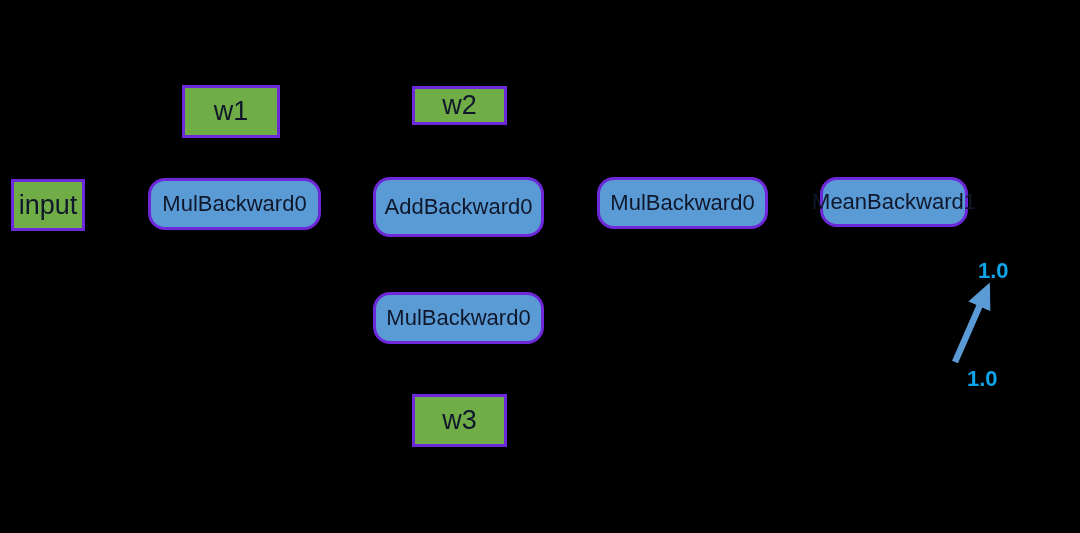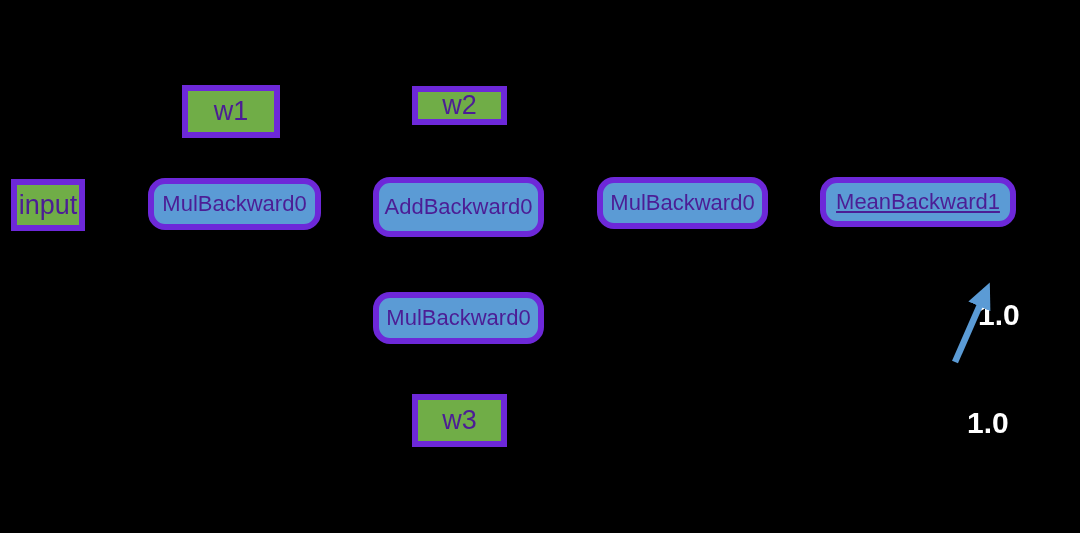--- a/index.html
+++ b/index.html
@@ -11,54 +11,53 @@
     position: relative;
     width: 1080px;
     height: 533px;
     background: #000000;
     overflow: hidden;
     font-family: "Liberation Sans", sans-serif;
   }
   .node {
     position: absolute;
     box-sizing: border-box;
-    border: 6px solid #6d28d9;
+    border: 3px solid #6d28d9;
     display: flex;
     align-items: center;
     justify-content: center;
-    color: #4c1d95;
+    color: #0f172a;
     white-space: nowrap;
   }
   .node.tensor {
     background: #70ad47;
     font-size: 27px;
   }
   .node.gradfn {
     background: #5b9bd5;
     font-size: 22px;
     border-radius: 17px;
   }
   #node-input  { left: 0px;   top: 179px; width: 74px;  height: 52px; margin-left: 11px; }
   #node-w1     { left: 182px; top: 85px;  width: 98px;  height: 53px; }
   #node-w2     { left: 412px; top: 86px;  width: 95px;  height: 39px; }
   #node-mul1   { left: 148px; top: 178px; width: 173px; height: 52px; }
   #node-add1   { left: 373px; top: 177px; width: 171px; height: 60px; }
   #node-mul2   { left: 597px; top: 177px; width: 171px; height: 52px; }
-  #node-mean1  { left: 820px; top: 177px; width: 196px; height: 50px; text-decoration: underline; }
+  #node-mean1  { left: 820px; top: 177px; width: 148px; height: 50px; }
   #node-mul3   { left: 373px; top: 292px; width: 171px; height: 52px; }
   #node-w3     { left: 412px; top: 394px; width: 95px;  height: 53px; }
 
   .annotation {
     position: absolute;
-    color: #ffffff;
+    color: #0ea5e9;
     font-weight: bold;
-    font-size: 30px;
+    font-size: 22px;
     line-height: 1;
     white-space: nowrap;
-    margin-top: 40px;
   }
   #grad-label-top    { left: 978px; top: 260px; }
   #grad-label-bottom { left: 967px; top: 368px; }
 
   #grad-arrow {
     position: absolute;
     left: 935px;
     top: 265px;
   }
 </style>

